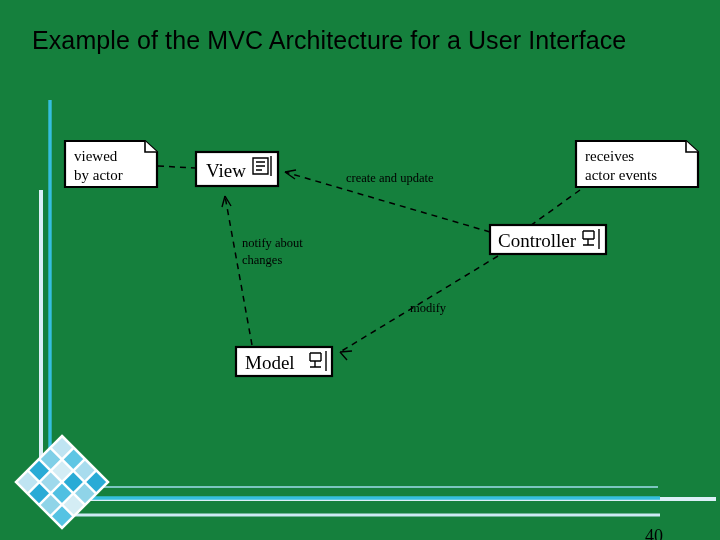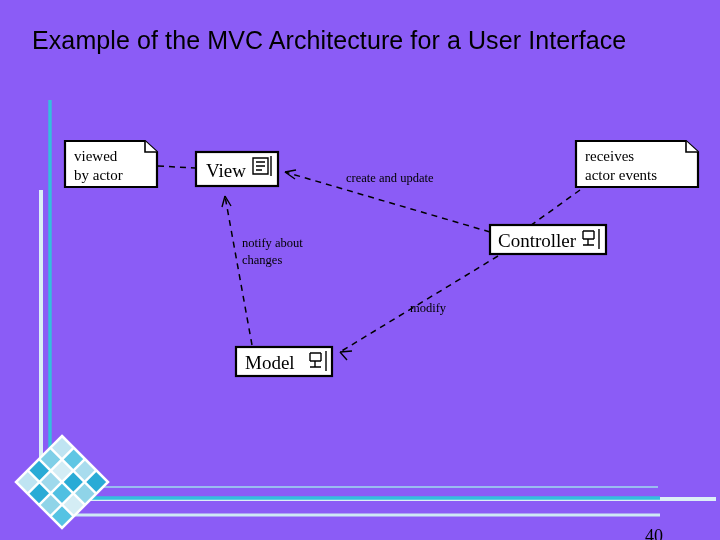--- a/index.html
+++ b/index.html
@@ -13,21 +13,21 @@
     position: relative;
     overflow: hidden;
     font-family: "Liberation Sans", sans-serif;
   }
 
   #slide {
     position: absolute;
     left: 0; top: 0;
     width: 720px;
     height: 540px;
-    background: #8b5cf6;
+    background: #15803d;
   }
 
   
   #slide-title {
     position: absolute;
     left: 32px;
     top: 24px;
     width: 650px;
     font-family: "Liberation Sans", sans-serif;
     font-size: 25px;

